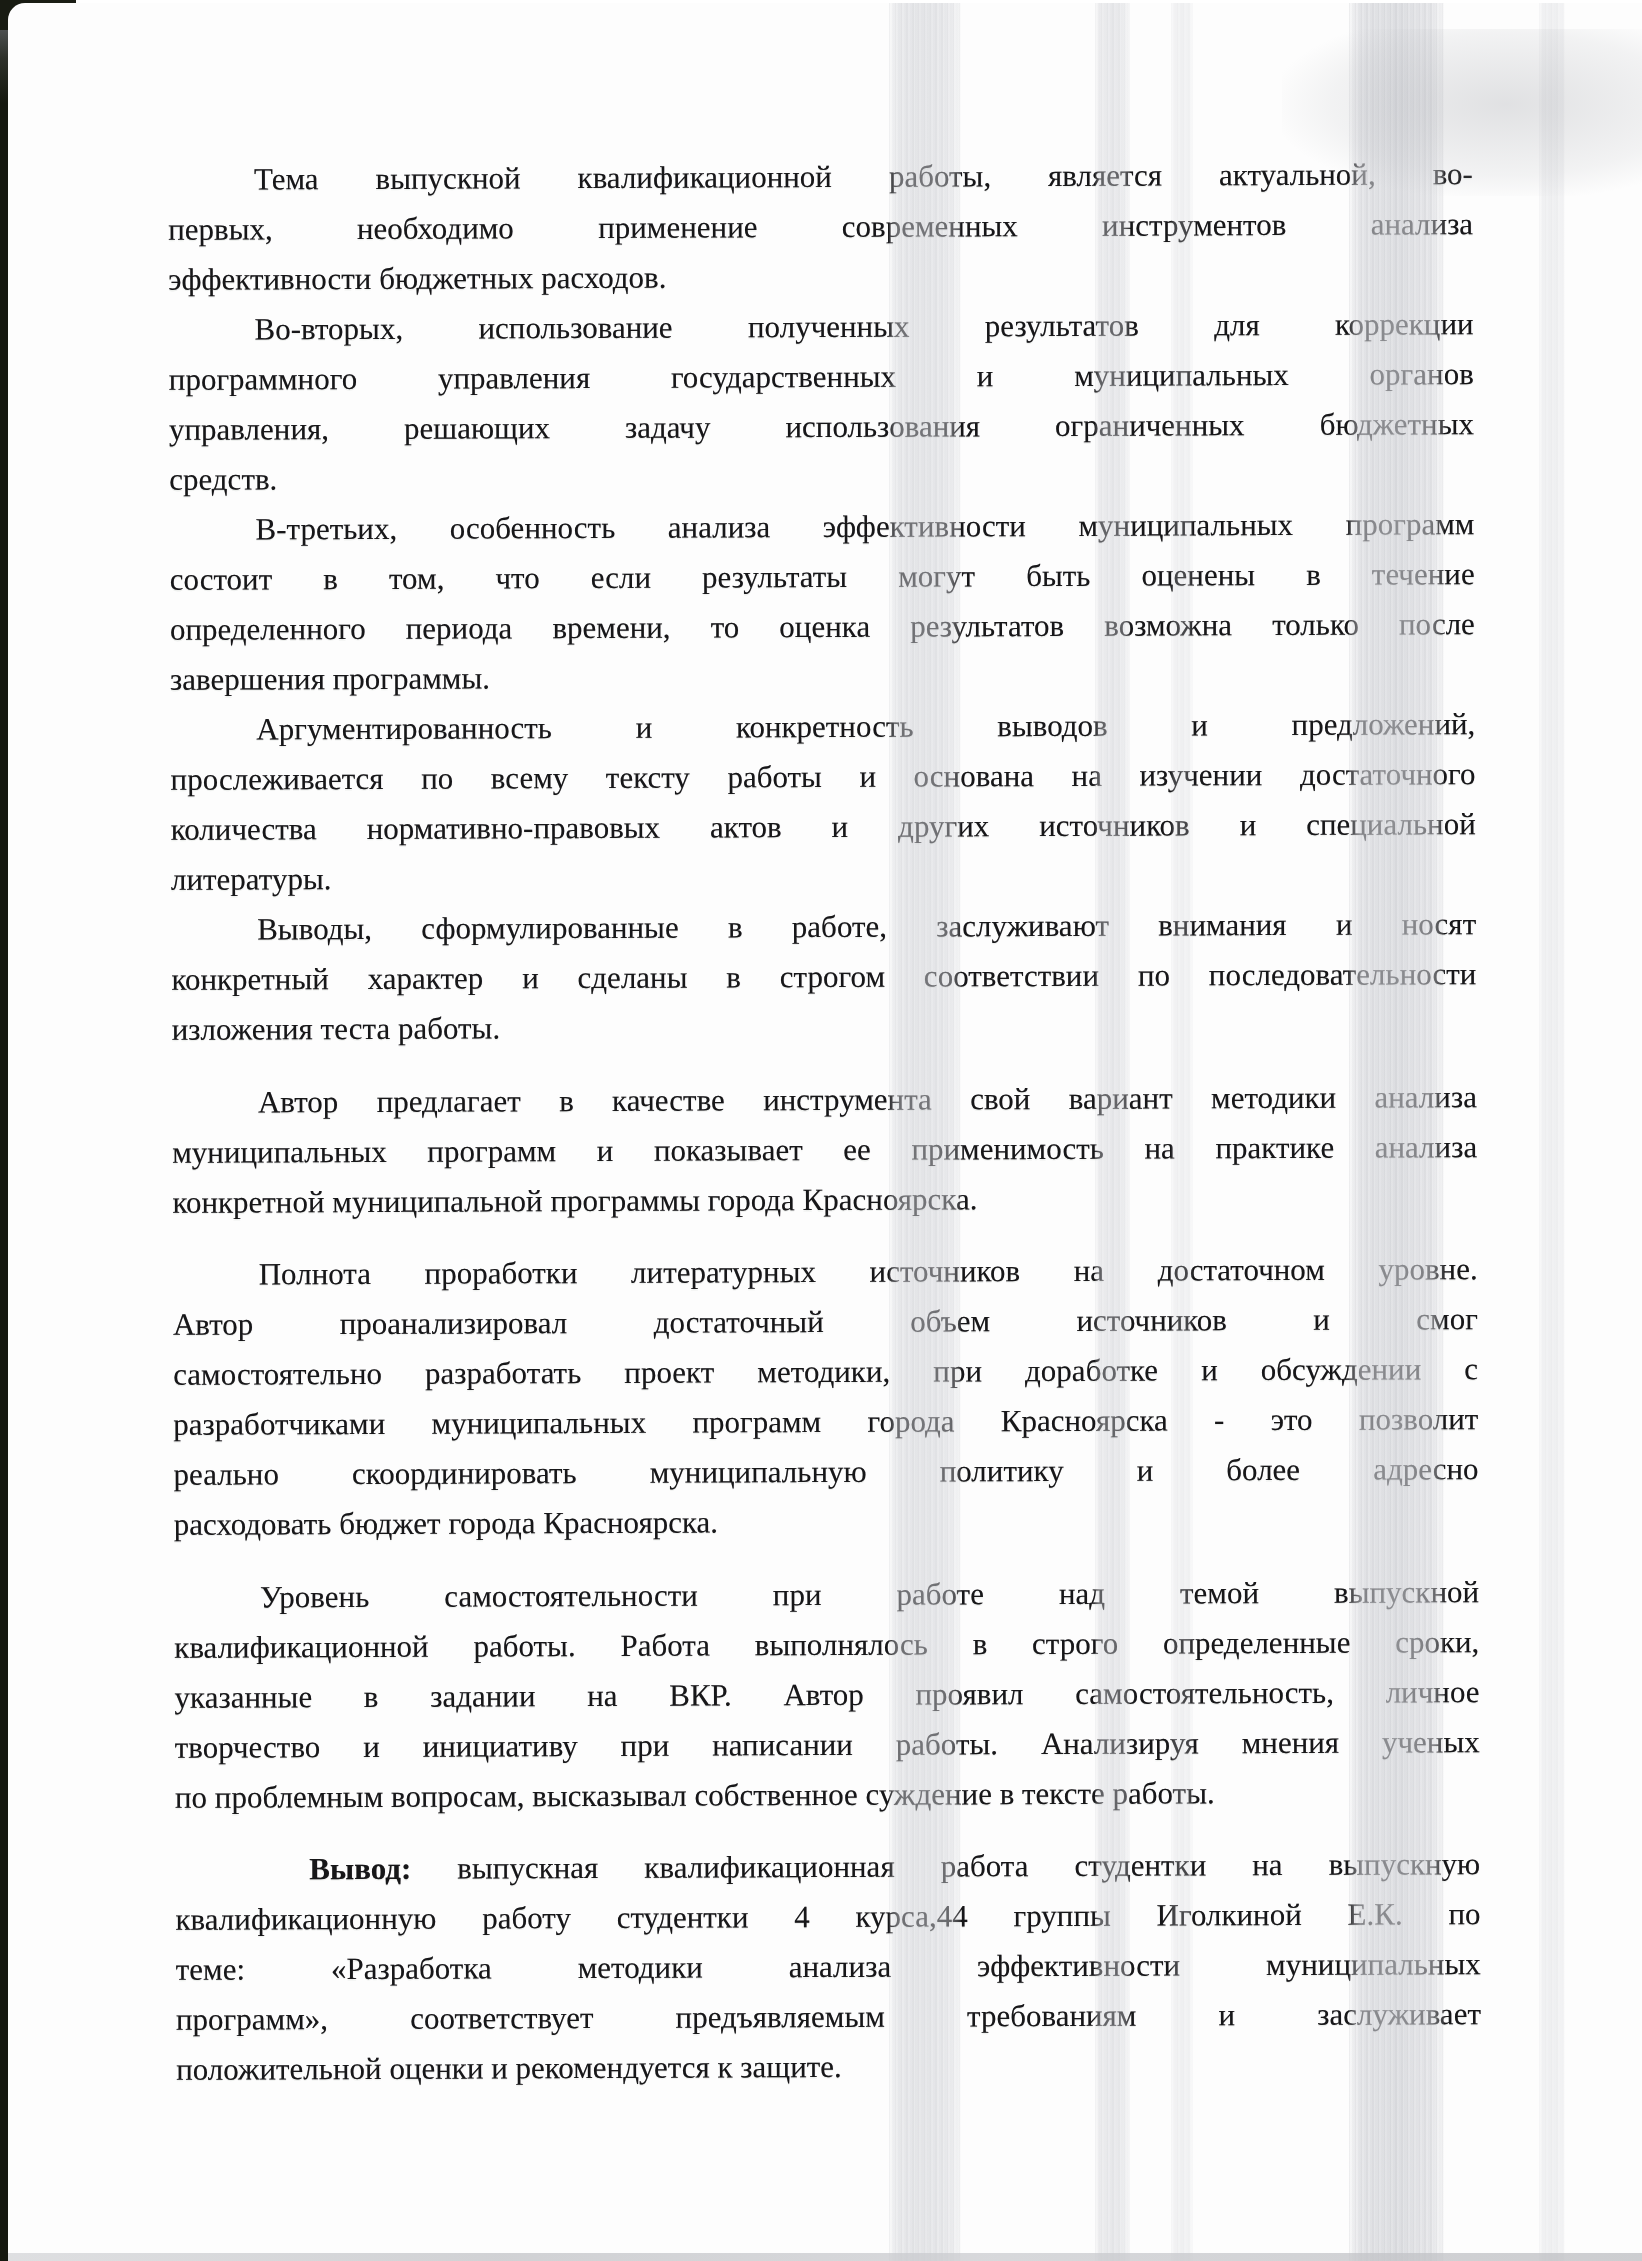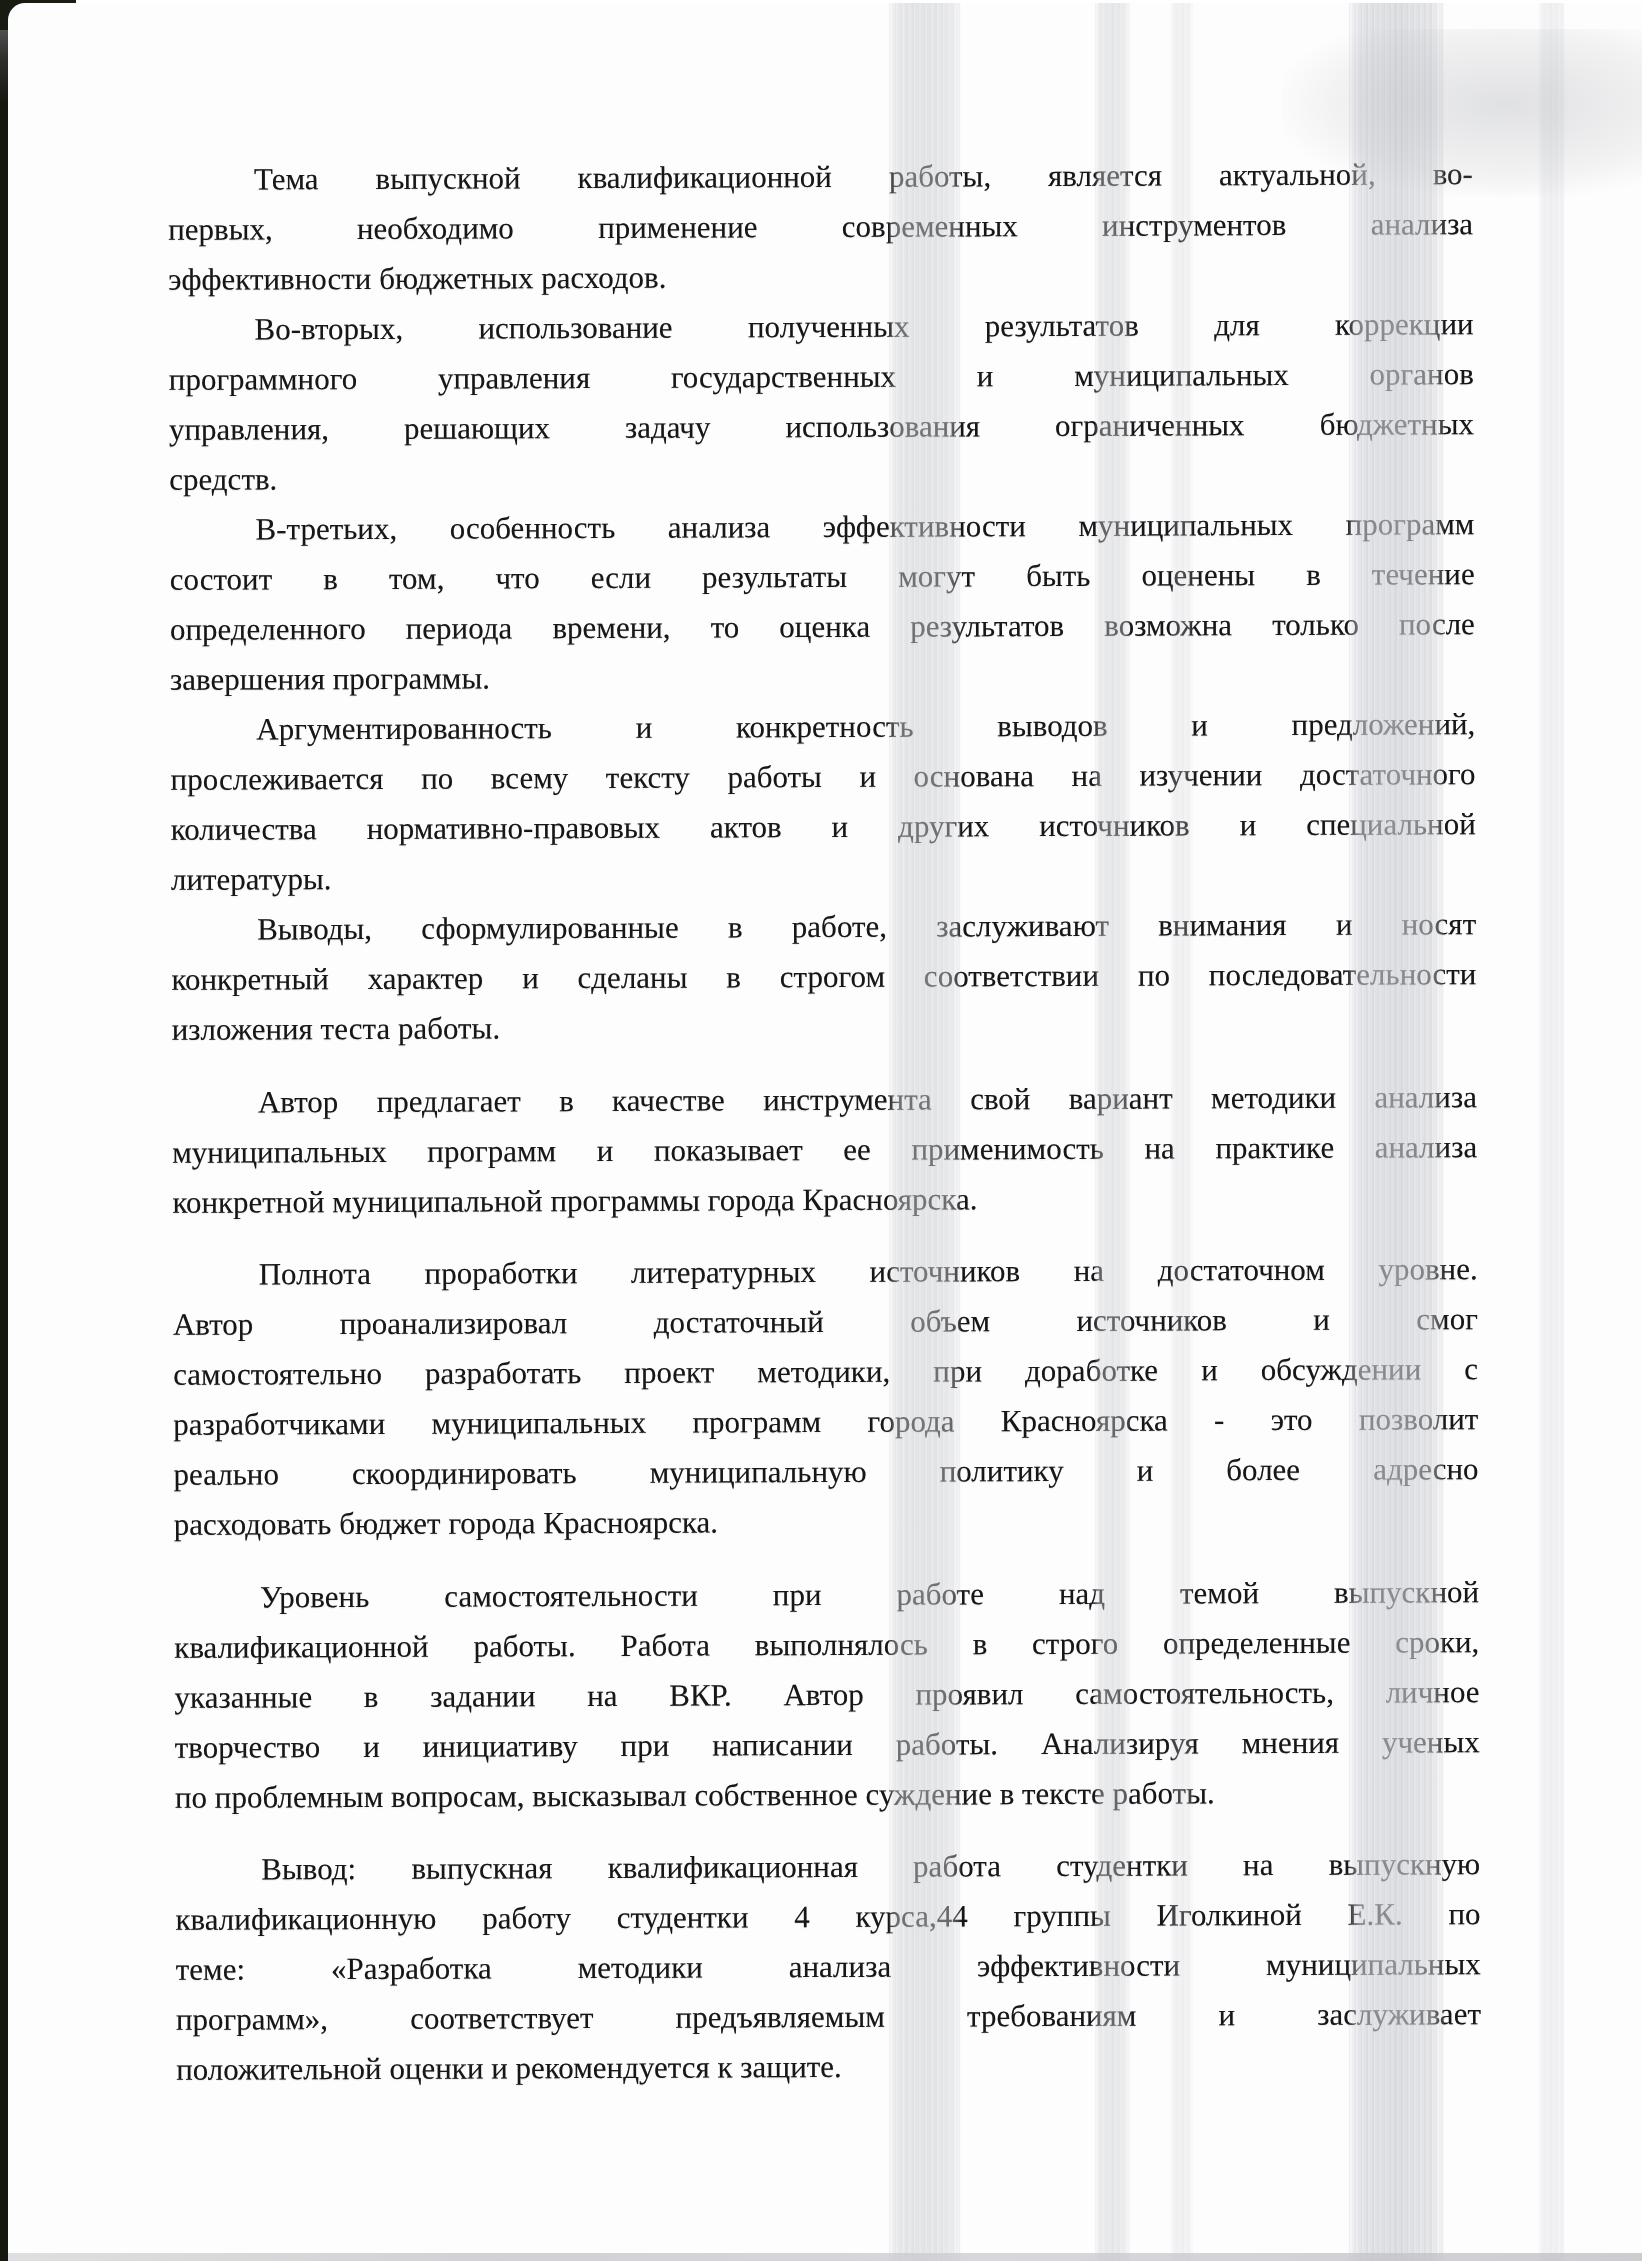--- a/index.html
+++ b/index.html
@@ -62,21 +62,21 @@
   .para.gap { margin-top: 22.5px; }
   .line {
     height: 50px;
     line-height: 50px;
     text-align: justify;
     text-align-last: justify;
     overflow: visible;
   }
   .line.first { text-indent: 86px; }
   .line.last { text-align: left; text-align-last: left; }
-  .line b { font-weight: normal; }
+  .line b { font-weight: bold; margin-left: 48px; }
   
   .band {
     position: absolute;
     top: 0; bottom: 0;
     pointer-events: none;
     z-index: 3;
     background:
       repeating-linear-gradient(90deg,
         rgba(175,177,183,0.20) 0 1.3px,
         rgba(222,223,227,0.14) 1.3px 3.2px,

